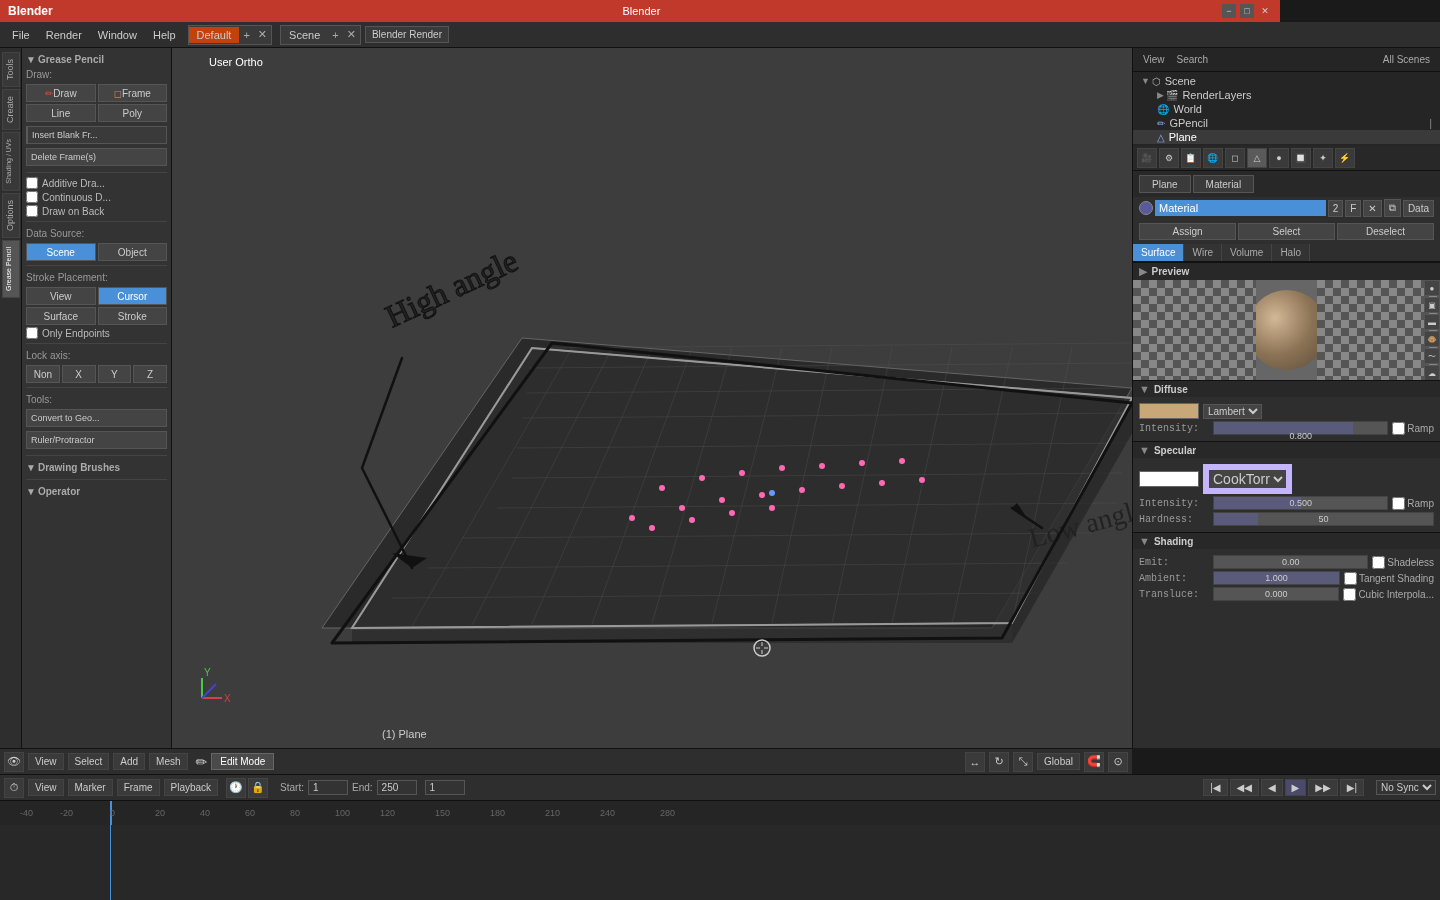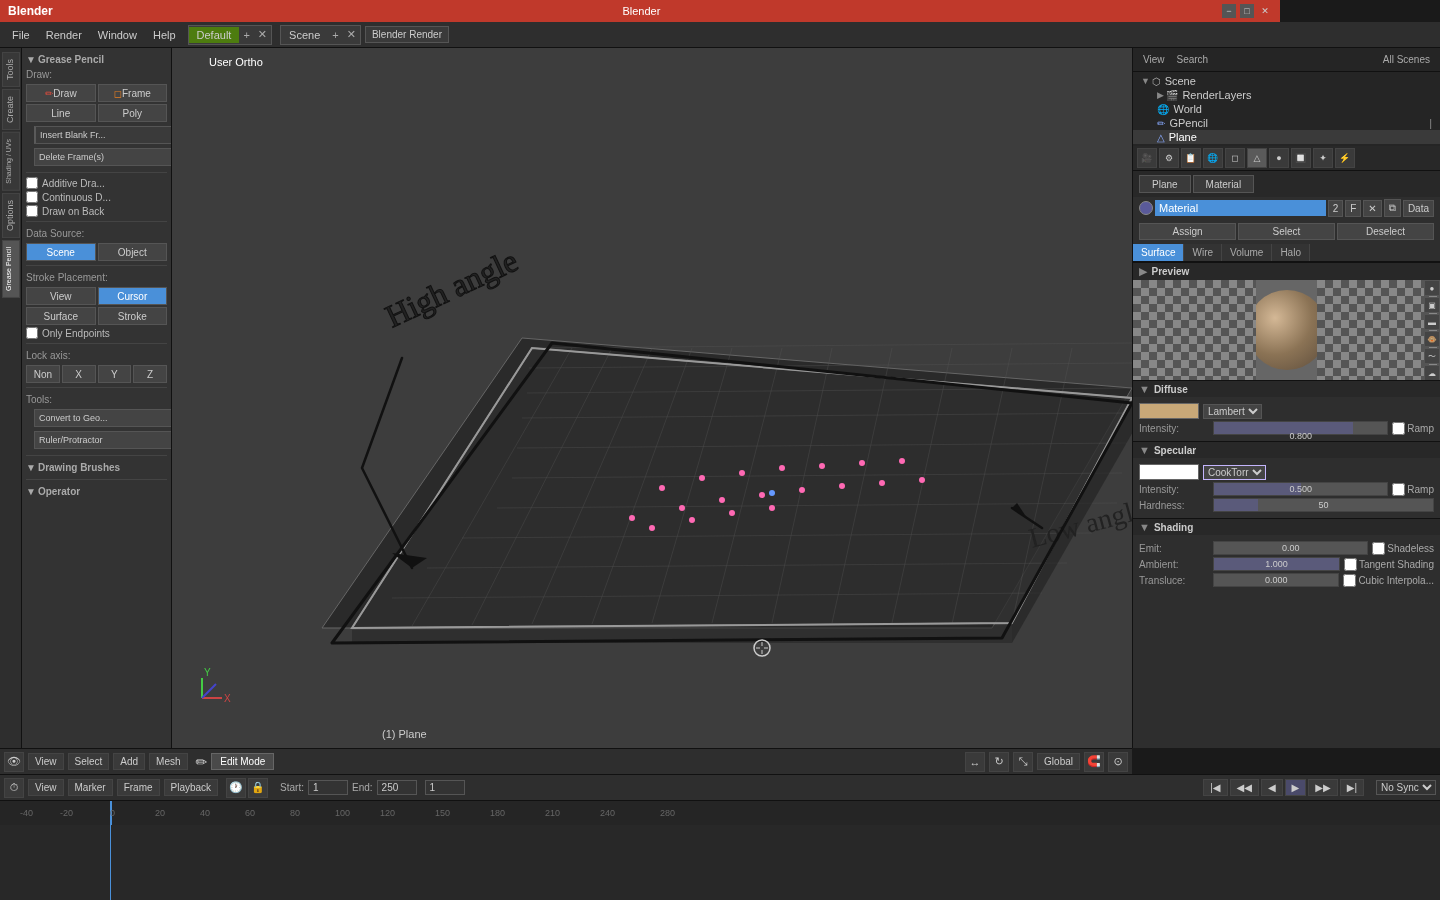--- a/index.html
+++ b/index.html
@@ -18,21 +18,21 @@
 
     
     #menubar {
       position: absolute; top: 22px; left: 0; width: 1440px; height: 26px;
       background: #2e2e2e; display: flex; align-items: center; padding: 0 4px;
       border-bottom: 1px solid #111; z-index: 99;
     }
     .menu-item { padding: 2px 8px; color: #ccc; cursor: pointer; font-size: 11px; }
     .tab-group { display: flex; align-items: center; background: #3a3a3a; border: 1px solid #555; height: 20px; margin: 0 4px; }
     .tab-item { padding: 2px 8px; color: #ccc; font-size: 11px; cursor: pointer; }
-    .tab-item.active { background: #4d7c0f; }
+    .tab-item.active { background: #c2410c; }
     .tab-plus { padding: 0 4px; color: #aaa; cursor: pointer; }
     .tab-close { padding: 0 4px; color: #aaa; cursor: pointer; }
     .info-bar { color: #aaa; font-size: 11px; padding: 0 8px; flex: 1; }
 
     
     #left-panel {
       position: absolute; top: 48px; left: 0; width: 22px; height: 710px;
       background: #2e2e2e; border-right: 1px solid #111;
       display: flex; flex-direction: column; align-items: center; padding-top: 4px; gap: 2px;
     }
@@ -59,21 +59,21 @@
       height: 18px; display: flex; align-items: center; justify-content: center;
     }
     .btn-small.active { background: #4a90d9; color: white; }
     .btn-small.red-icon::before { content: '✏ '; color: #e74c3c; }
     .btn-small.erase-icon::before { content: '◻ '; color: #e67e22; }
     .checkbox-row { display: flex; align-items: center; gap: 4px; margin: 2px 0; }
     .checkbox-row input[type=checkbox] { width: 12px; height: 12px; }
     .label-text { color: #bbb; font-size: 10px; }
     .full-btn {
       width: 100%; background: #444; border: 1px solid #555; color: #ccc;
-      font-size: 10px; padding: 2px 4px; cursor: pointer; margin: 2px 8px;
+      font-size: 10px; padding: 2px 4px; cursor: pointer; margin: 2px 0;
       height: 18px; text-align: left;
     }
     .divider { height: 1px; background: #444; margin: 4px 0; }
 
     
     #viewport {
       position: absolute; top: 48px; left: 172px; width: 960px; height: 700px;
       background: #3d3d3d; overflow: hidden;
     }
     #viewport-label {
@@ -106,21 +106,21 @@
     .tree-arrow { color: #888; margin-right: 2px; font-size: 9px; }
     .tree-icon { margin-right: 4px; font-size: 10px; }
     .tree-label { font-size: 11px; color: #ccc; }
     .tree-label.active { color: #fff; }
 
     
     .mat-section {
       padding: 4px 6px;
     }
     .mat-row { display: flex; align-items: center; gap: 4px; margin: 2px 0; }
-    .mat-label { color: #999; font-size: 10px; width: 70px; }
+    .mat-label { color: #999; font-size: 10px; width: 70px; font-family: Liberation Mono, monospace; }
     .color-swatch { width: 60px; height: 16px; background: #c8a878; border: 1px solid #666; }
     .color-swatch.white { background: #ffffff; }
     .slider-row { display: flex; align-items: center; gap: 4px; margin: 2px 0; }
     .slider-track { flex: 1; height: 14px; background: #555; border: 1px solid #444; position: relative; }
     .slider-fill { height: 100%; background: #5a5a7a; }
     .section-header {
       display: flex; align-items: center; background: #282828;
       padding: 2px 6px; cursor: pointer; margin: 0; border-top: 1px solid #111;
     }
     .section-header .arrow { color: #888; margin-right: 4px; }
@@ -542,21 +542,21 @@
     </div>
   </div>
 
   <div class="section-header">
     <span class="arrow">▼</span>
     <span class="title">Specular</span>
   </div>
   <div class="mat-section">
     <div class="mat-row">
       <div class="color-swatch white"></div>
-      <select style="background:#444; border:1px solid #c4b5fd; color:#ccc; font-size:10px;">
+      <select style="background:#444; border:6px solid #c4b5fd; color:#ccc; font-size:14px;">
         <option>CookTorr</option>
       </select>
     </div>
     <div class="slider-row">
       <span class="mat-label">Intensity:</span>
       <div class="slider-track">
         <div class="slider-fill" style="width:50%;"></div>
         <span style="position:absolute; left:50%; transform:translateX(-50%); color:#ccc; font-size:9px; top:1px;">0.500</span>
       </div>
       <div style="display:flex; align-items:center; gap:2px;">

